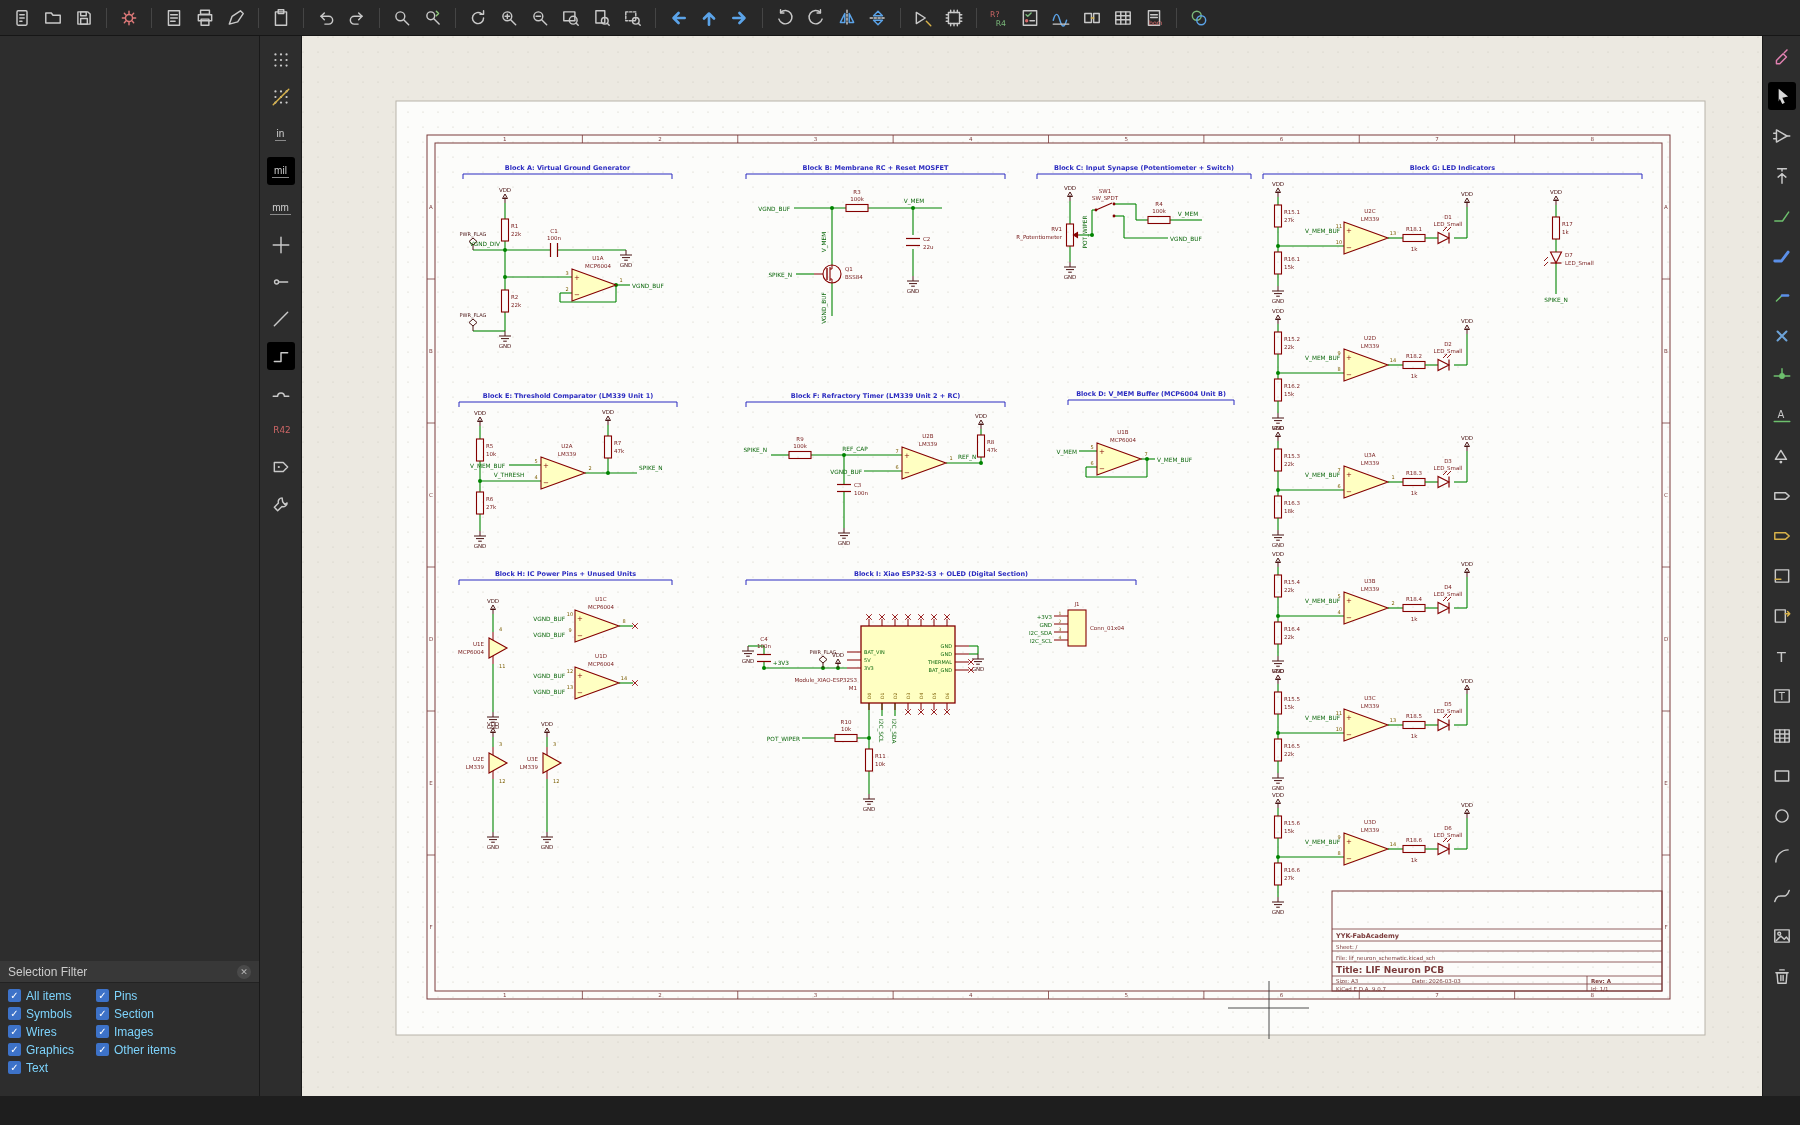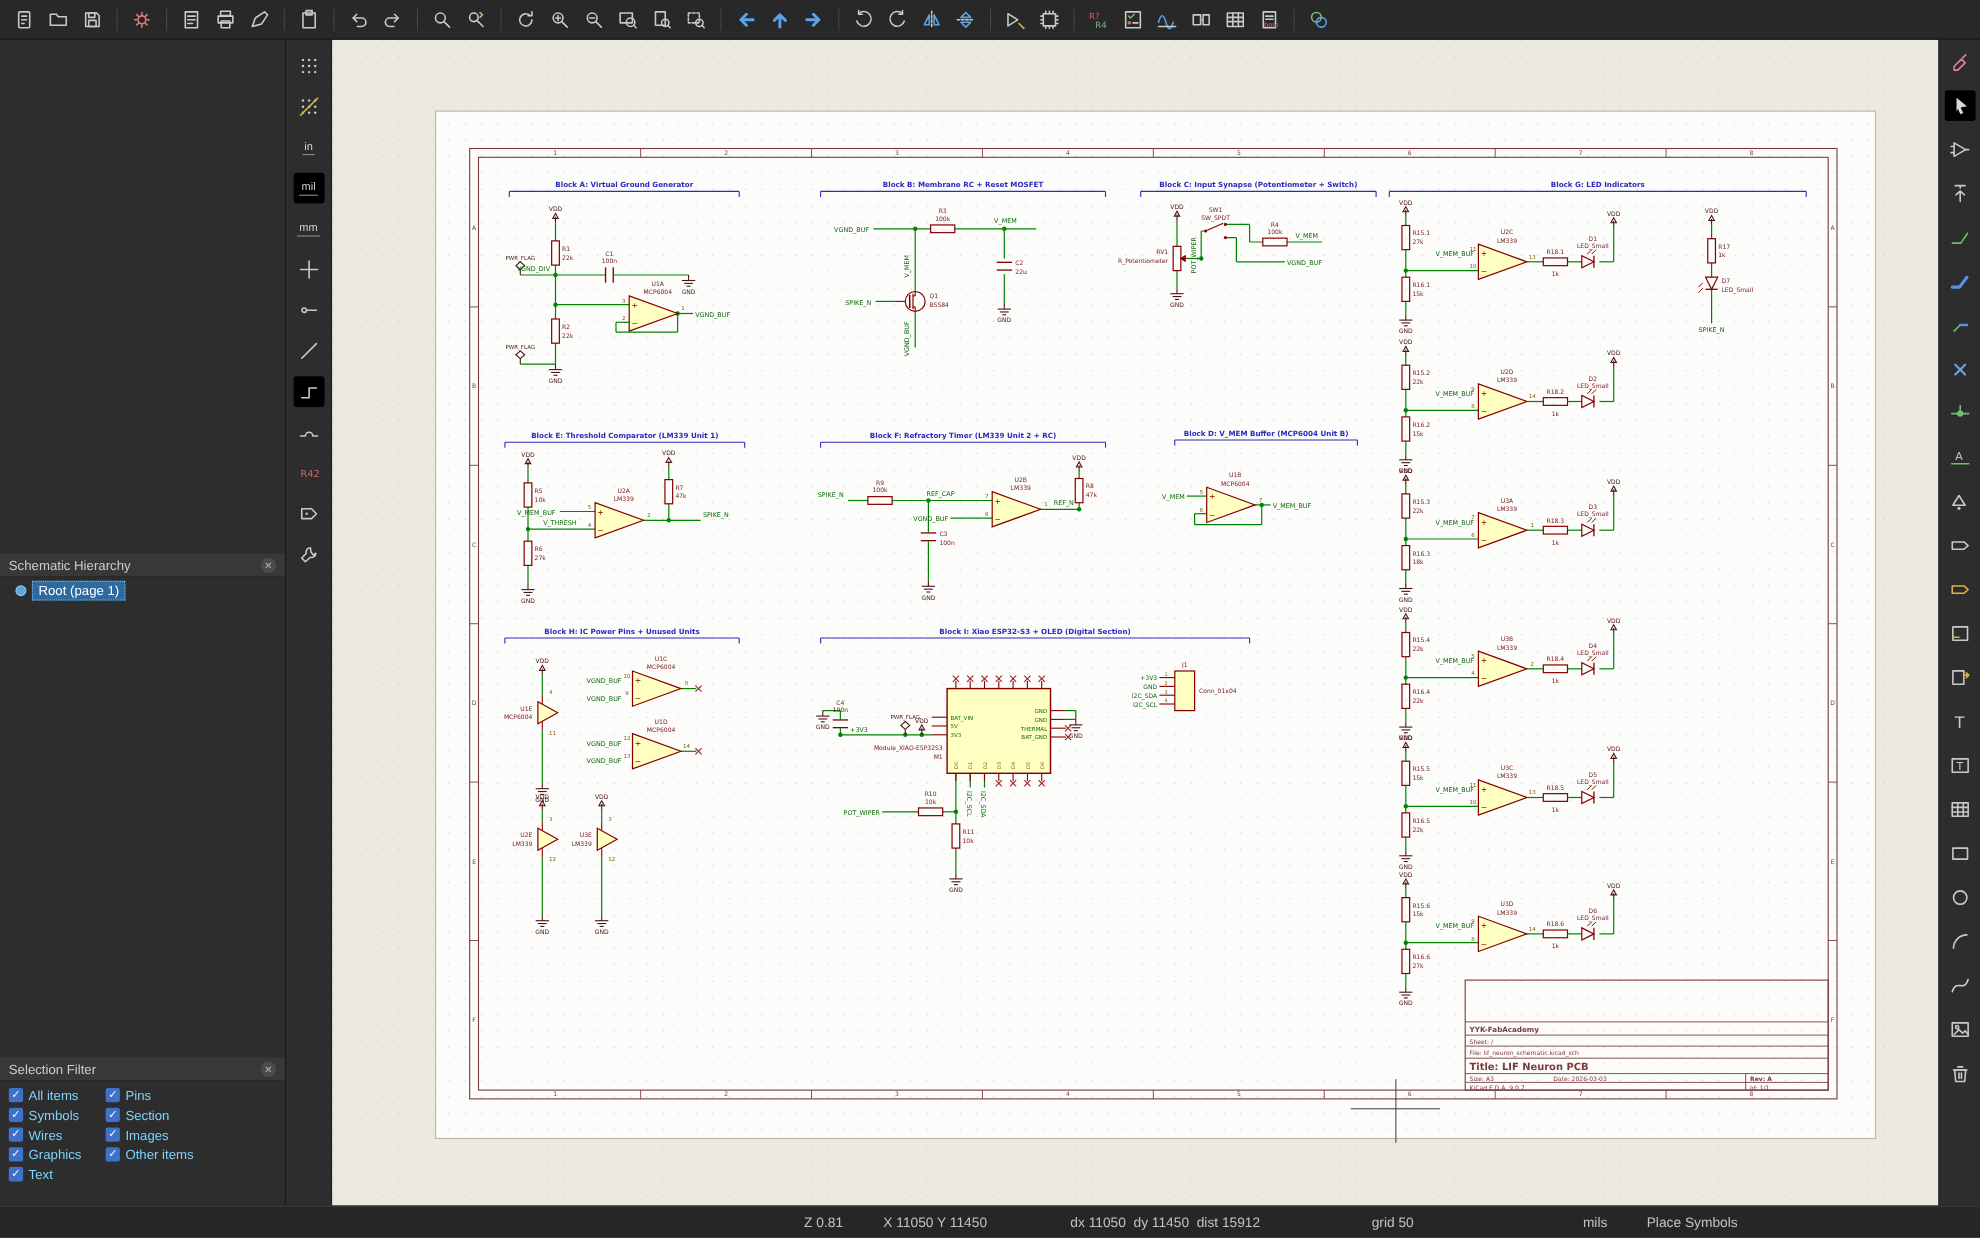--- a/index.html
+++ b/index.html
@@ -260,30 +260,20 @@
       <div class="bar-sep"></div>
       <div class="tool-btn">
         <svg viewBox="0 0 18 18" class="icon-svg">
           <circle cx="7" cy="7" r="4" stroke="#7ab87a"></circle>
           <circle cx="11" cy="11" r="4" stroke="#5ba3e8"></circle>
         </svg>
       </div>
     </div>
   <div id="main">
     <div id="left-panel">
-      <section class="panel-section" id="panel-hierarchy">
-        <div class="panel-header">
-          <span>Schematic Hierarchy</span>
-          <span class="panel-close"></span>
-        </div>
-        <div class="tree-item">
-          <span class="sheet-icon"></span>
-          <span class="tree-label">Root (page 1)</span>
-        </div>
-      </section>
       <section class="panel-section" id="panel-filter">
         <div class="panel-header">
           <span>Selection Filter</span>
           <span class="panel-close"></span>
         </div>
         <div id="filter-grid">
             <div class="filter-cell">
               <span class="cb"></span>
               <span class="cb-label">All items</span>
             </div>
@@ -1372,21 +1362,13 @@
           </svg>
         </div>
         <div class="tool-btn">
           <svg viewBox="0 0 18 18" class="icon-svg">
             <path d="M4.5 6h9l-.8 9.5H5.3z"></path>
             <path d="M3.5 6h11M7 3.5h4M8 8.5v4.5M10 8.5v4.5"></path>
           </svg>
         </div>
       </div>
   </div>
-  <div id="status-bar">
-    <span class="sb" style="left:731px">Z 0.81</span>
-    <span class="sb" style="left:803px">X 11050 Y 11450</span>
-    <span class="sb" style="left:973px">dx 11050  dy 11450  dist 15912</span>
-    <span class="sb" style="left:1247px">grid 50</span>
-    <span class="sb" style="left:1439px">mils</span>
-    <span class="sb" style="left:1497px">Place Symbols</span>
-  </div>
 </div>
 
 </body></html>

